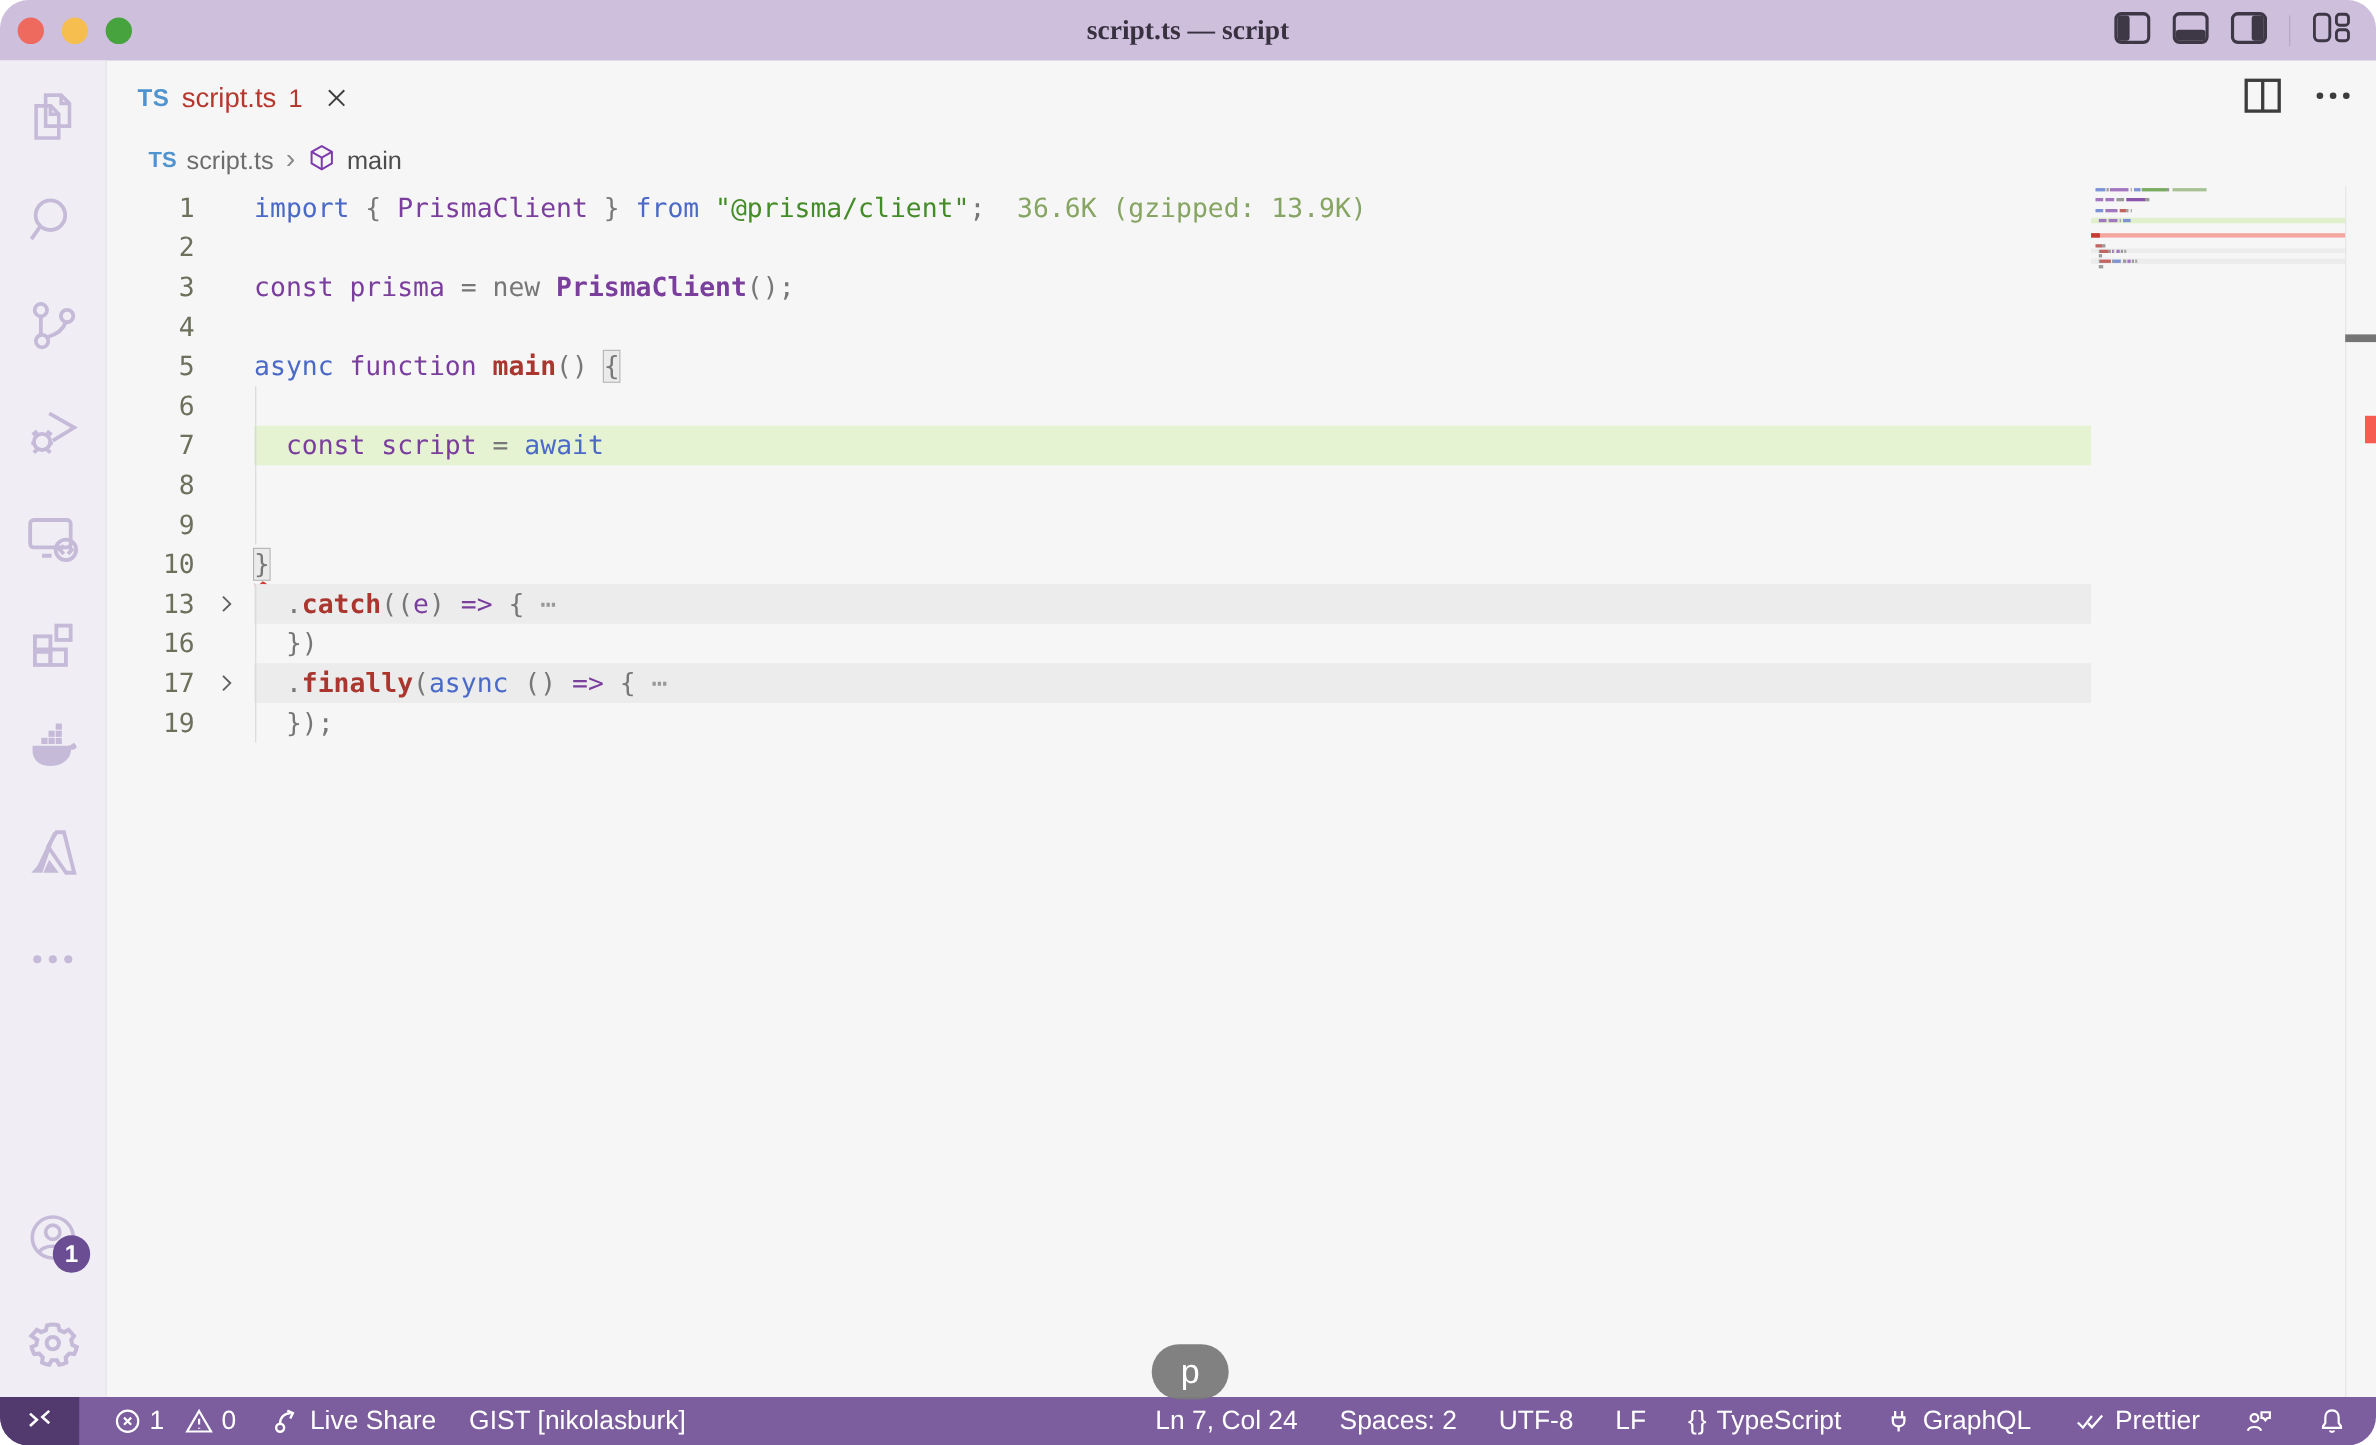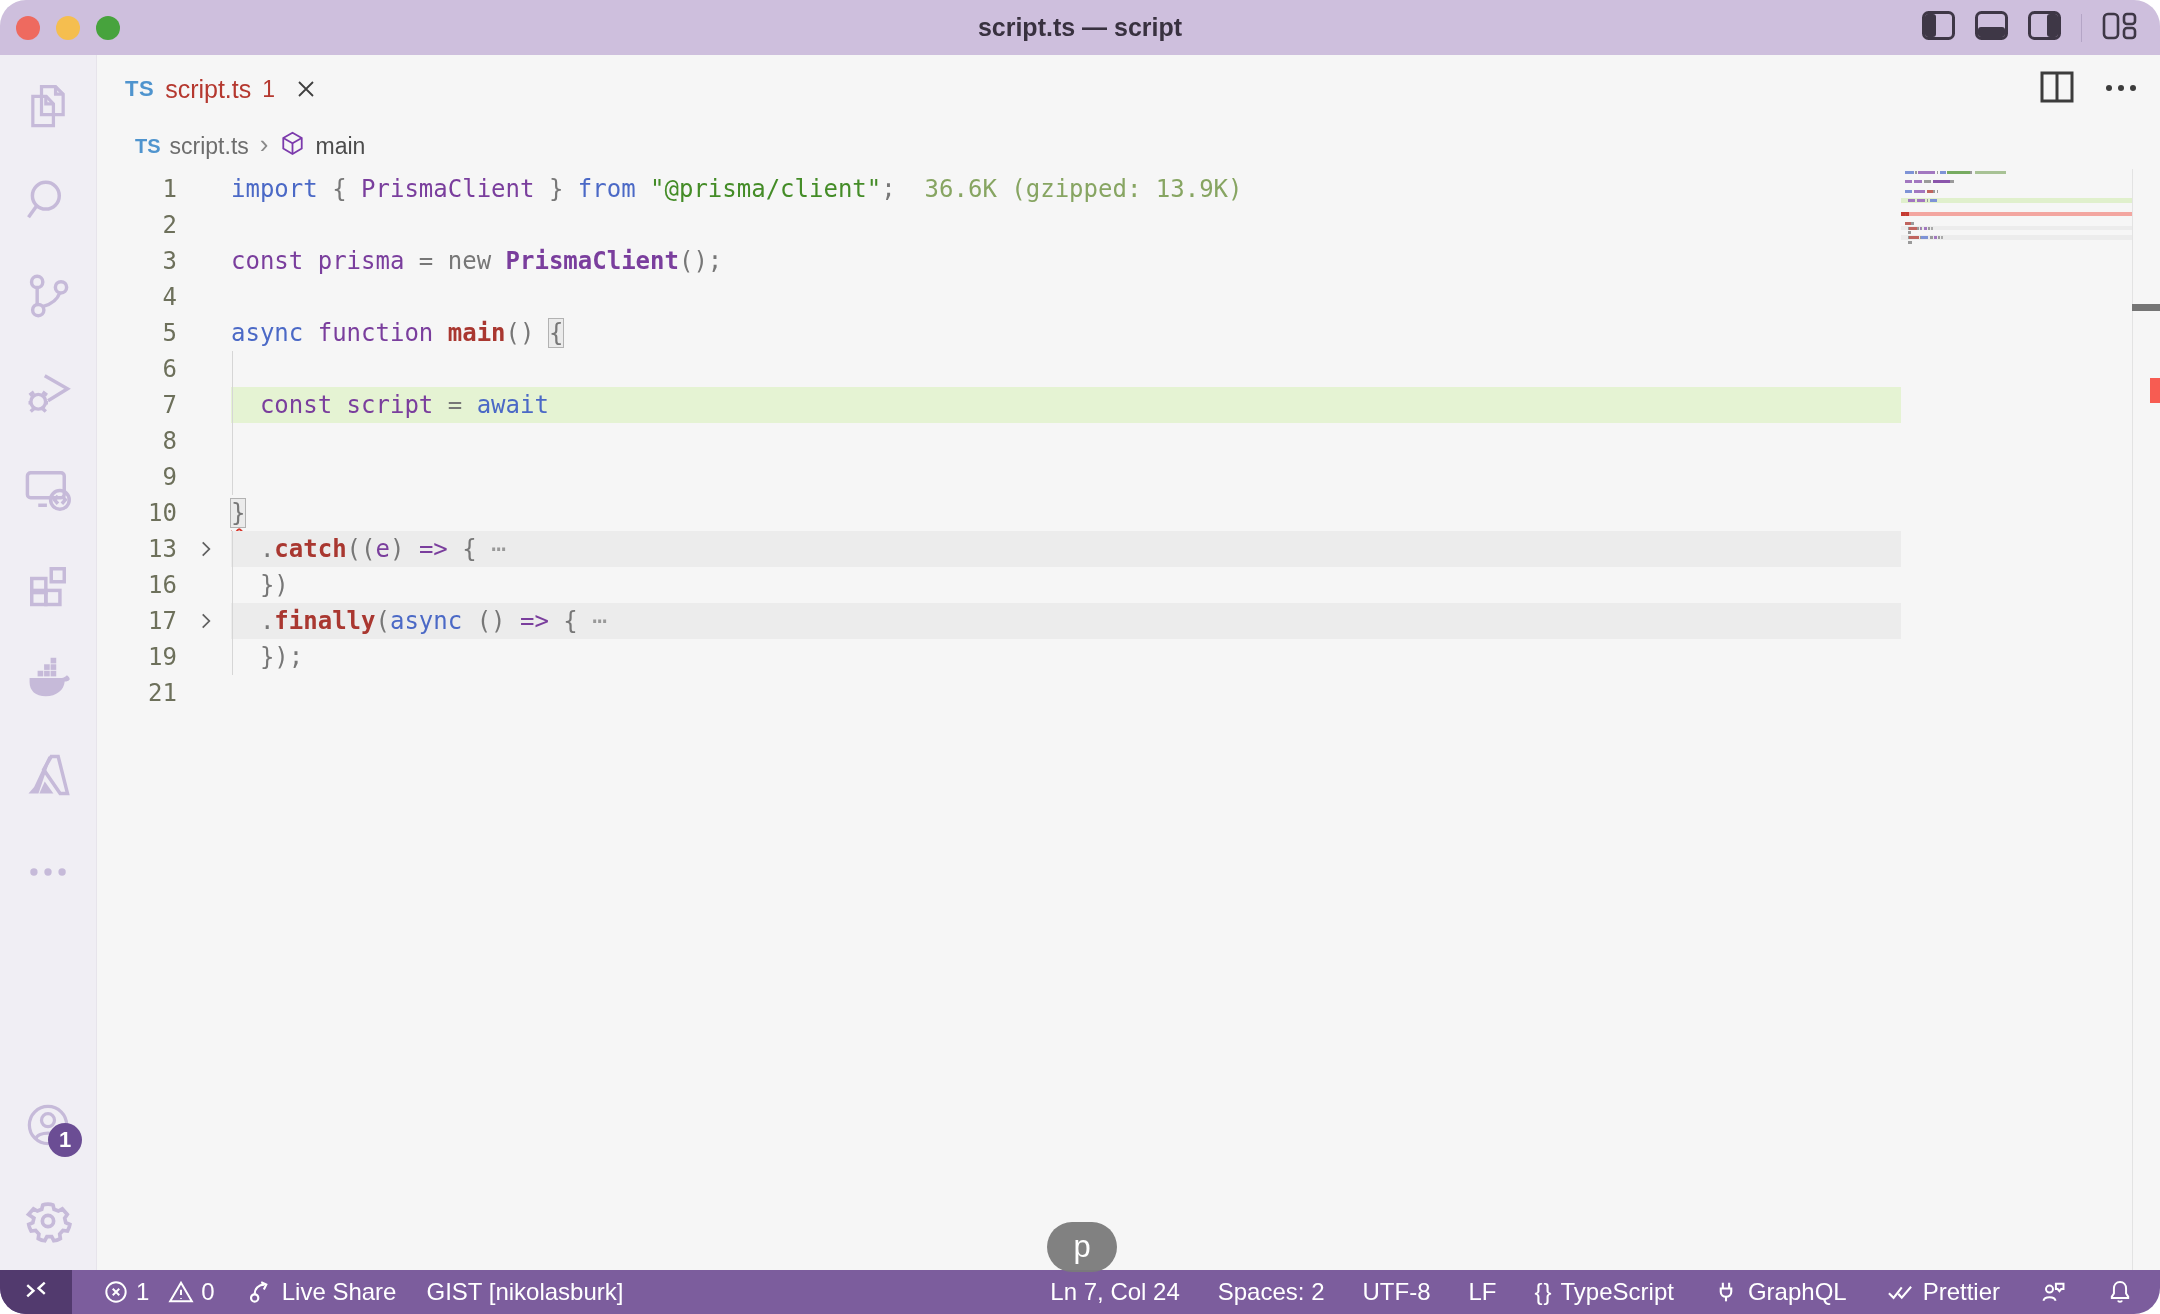--- a/index.html
+++ b/index.html
@@ -4,21 +4,21 @@
 <style>
   html,body{margin:0;padding:0;background:#ffffff;}
   .window{position:relative;width:2160px;height:1314px;border-radius:26px;overflow:hidden;
           background:#f6f6f6;font-family:"Liberation Sans",sans-serif;}
   
   .titlebar{position:absolute;top:0;left:0;right:0;height:55px;background:#cebfdd;
             display:flex;align-items:center;justify-content:center;}
   .traffic{position:absolute;left:16px;top:0;height:55px;display:flex;align-items:center;gap:16px;}
   .tl{width:24px;height:24px;border-radius:50%;display:block;}
   .tl.red{background:#ee6a5f;} .tl.yellow{background:#f5be4f;} .tl.green{background:#47a33d;}
-  .wtitle{font-size:25px;font-weight:600;color:#38313f;}
+  .wtitle{font-size:25px;font-weight:600;color:#38313f;font-family:Liberation Serif, serif;}
   .tb-right{position:absolute;right:22px;top:0;height:55px;display:flex;align-items:center;gap:20px;}
   .tb-sep{width:1px;height:28px;background:#b4a5c6;}
   
   .main{position:absolute;top:55px;bottom:44px;left:0;right:0;display:flex;}
   .activitybar{width:96px;position:relative;background:#f0eef4;border-right:1px solid #e7e4eb;flex:none;}
   .ai{position:absolute;left:22px;width:52px;height:52px;}
   .ai svg{width:52px;height:52px;display:block;}
   .badge{position:absolute;right:-8px;bottom:-6px;width:34px;height:34px;border-radius:50%;
          background:#6b4d94;color:#fff;font-size:22px;font-weight:600;display:flex;
          align-items:center;justify-content:center;}
@@ -337,26 +337,20 @@
               </div>
               <div class="codetext"><span class="tok-pu">  .</span><span class="tok-fn">finally</span><span class="tok-pu">(</span><span class="tok-kw">async</span><span class="tok-pu"> () </span><span class="tok-ty">=&gt;</span><span class="tok-pu"> {</span><span class="tok-fold"> ⋯</span></div>
             </div>
             <div class="row">
               <div class="guide"></div>
               <div class="gutter">
                 <span class="lnum">19</span>
               </div>
               <div class="codetext"><span class="tok-pu">  });</span></div>
             </div>
-            <div class="row">
-              <div class="gutter">
-                <span class="lnum">21</span>
-              </div>
-              <div class="codetext"></div>
-            </div>
           </div>
         <div class="minimap" id="minimap">
             <div class="mm-row" style="top: 1px; height: 4.65px;">
               <span class="mm-bar" style="left: 4px; width: 8.7px; background: rgb(126, 147, 214);"></span>
               <span class="mm-bar" style="left: 14.15px; width: 1.45px; background: rgb(154, 154, 154);"></span>
               <span class="mm-bar" style="left: 17.05px; width: 17.4px; background: rgb(162, 119, 192);"></span>
               <span class="mm-bar" style="left: 35.9px; width: 1.45px; background: rgb(154, 154, 154);"></span>
               <span class="mm-bar" style="left: 38.8px; width: 5.8px; background: rgb(126, 147, 214);"></span>
               <span class="mm-bar" style="left: 46.05px; width: 23.2px; background: rgb(119, 171, 96);"></span>
               <span class="mm-bar" style="left: 69.25px; width: 1.45px; background: rgb(154, 154, 154);"></span>

